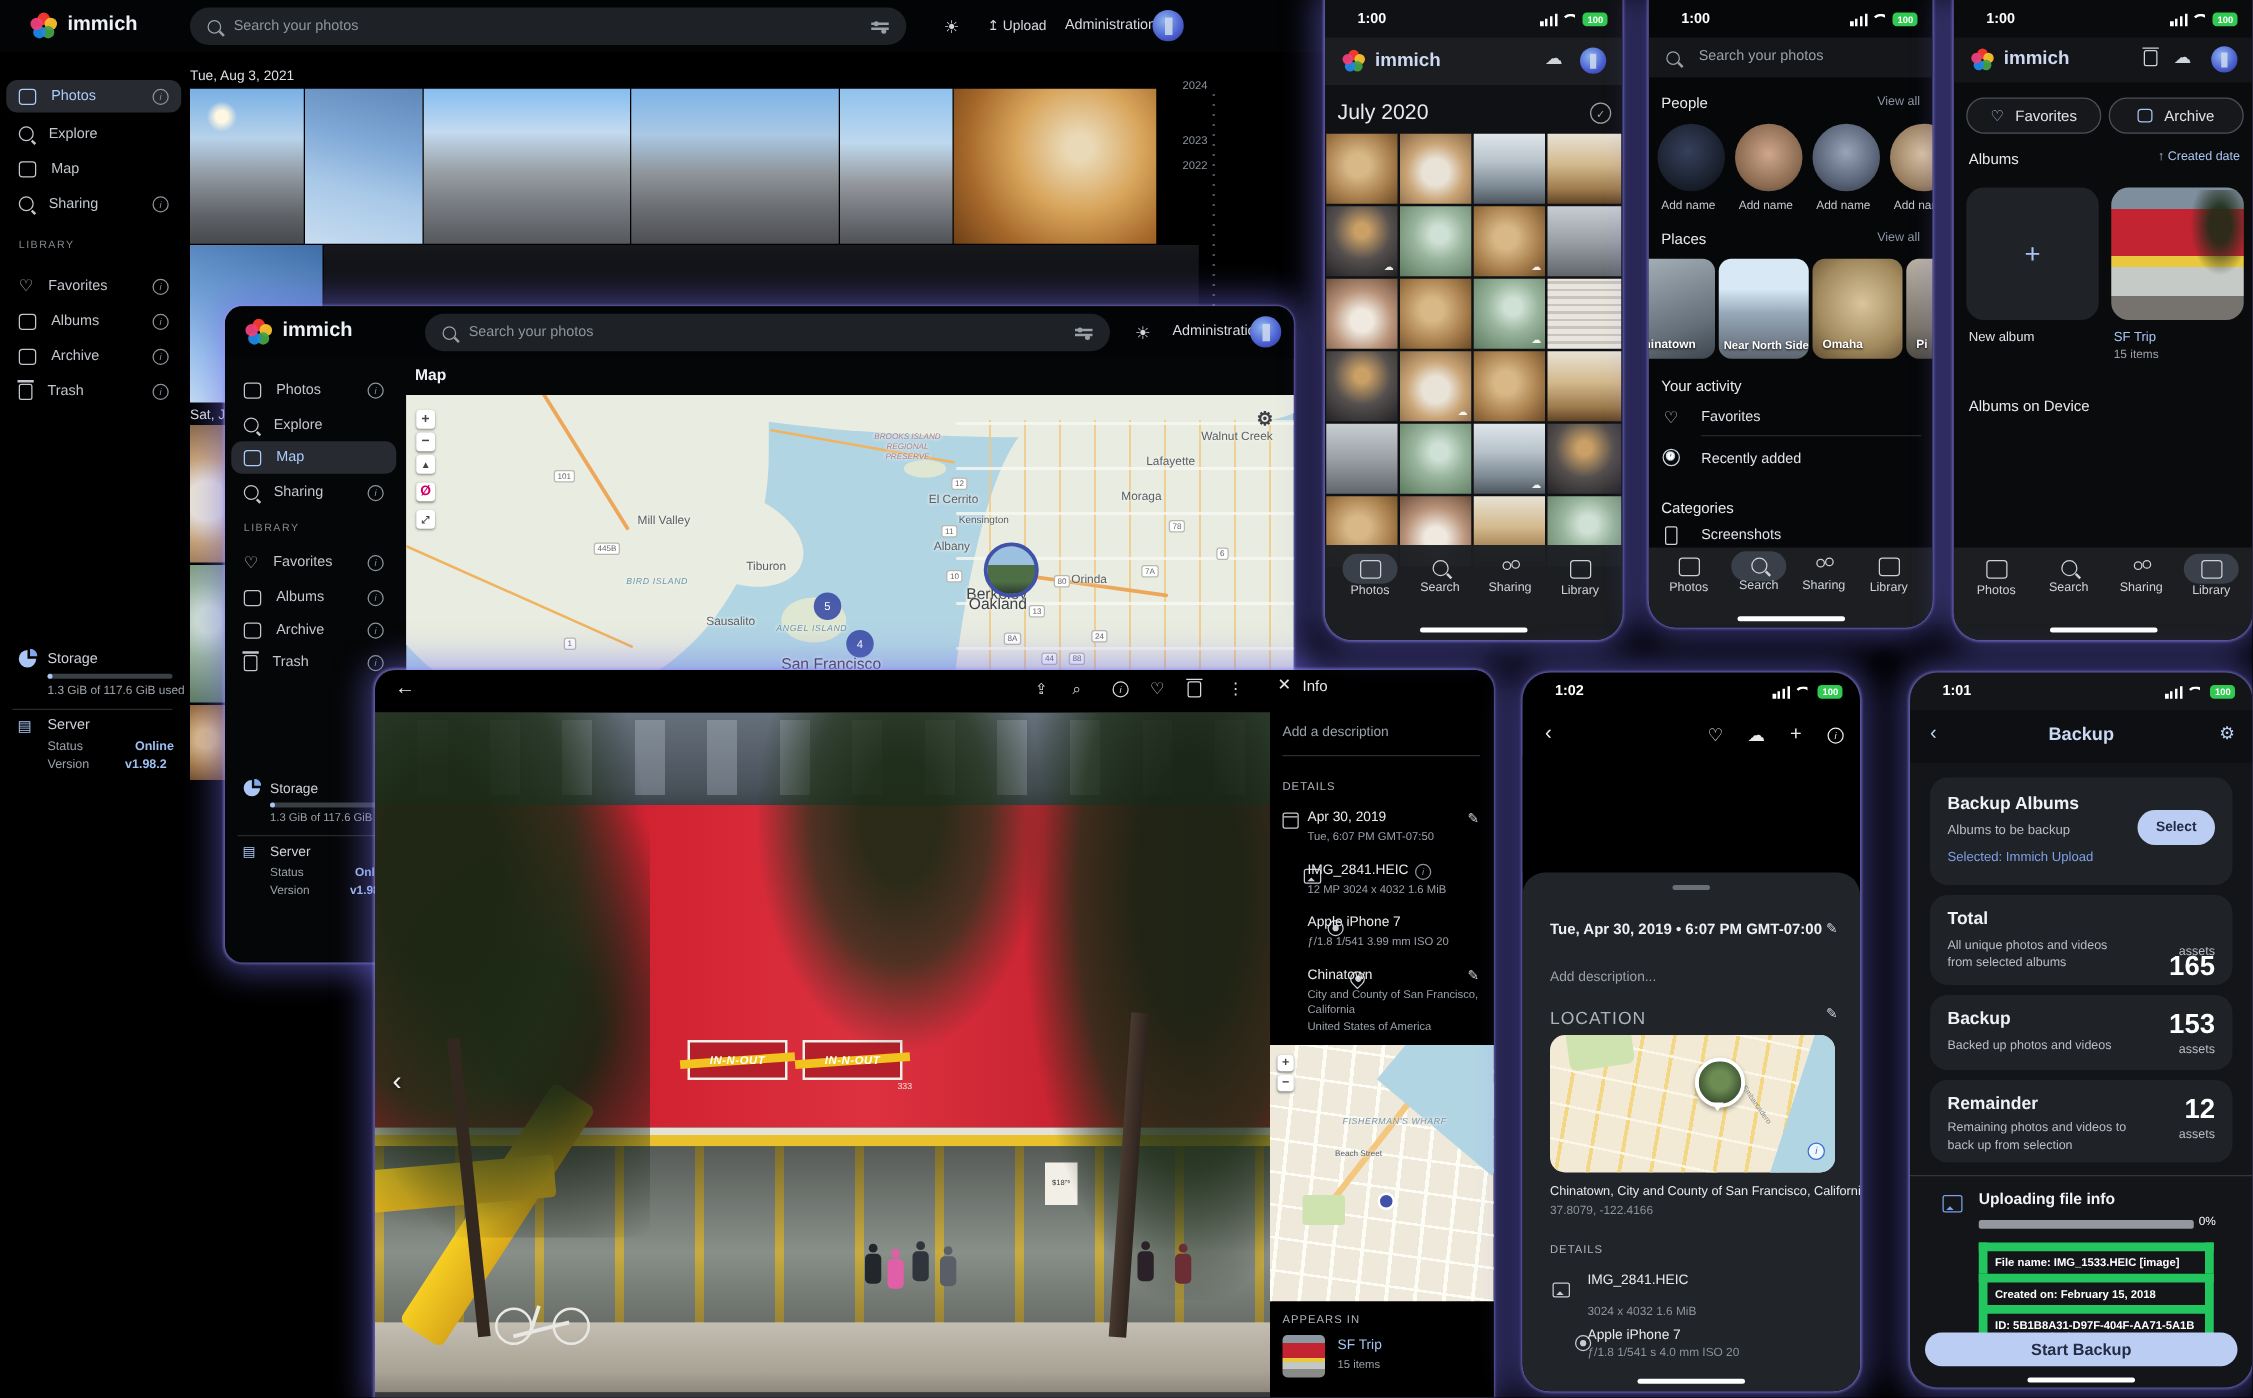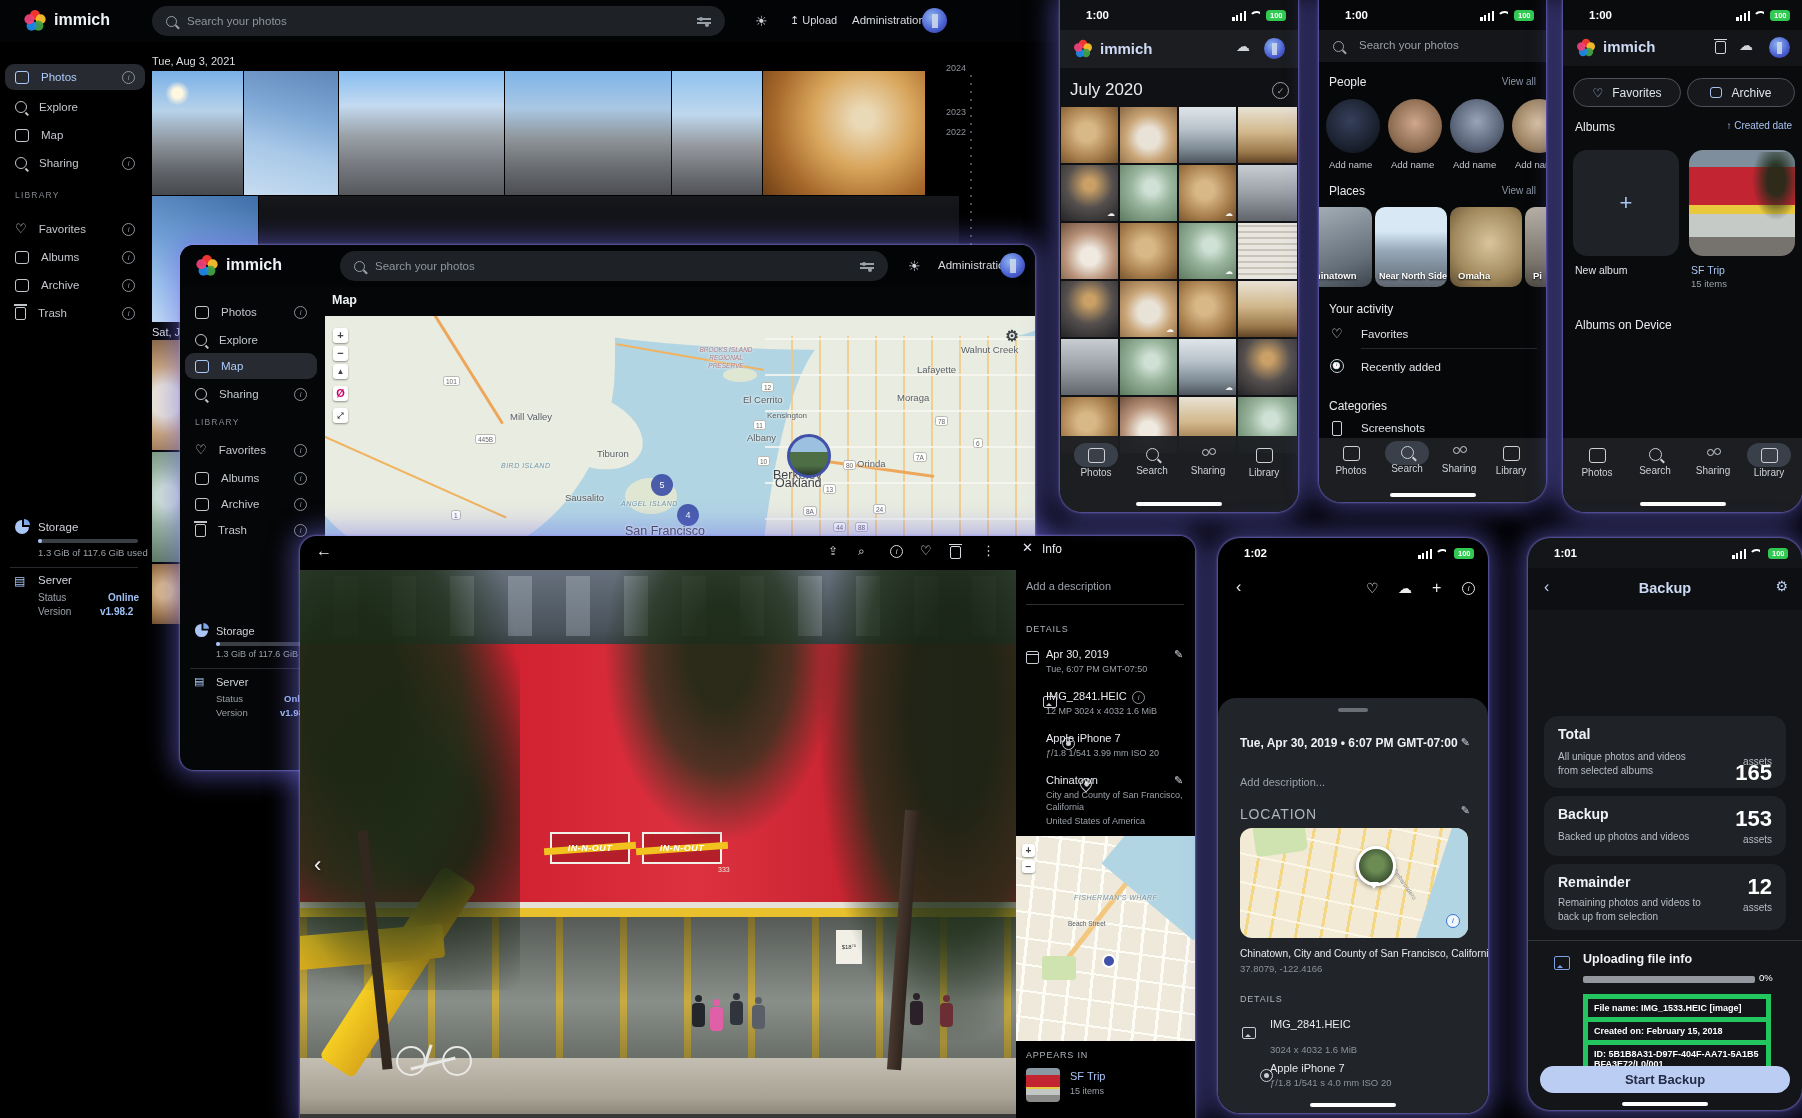--- a/index.html
+++ b/index.html
@@ -103,21 +103,21 @@
   .g-gray{background:linear-gradient(180deg,#c8cdd2 0%,#9aa0a6 50%,#61666c);}
   .g-frz{background:linear-gradient(180deg,#dfe6ea 0%,#b7c2ca 40%,#7e8a94 75%,#4e565e);}
   .g-news{background:repeating-linear-gradient(0deg,#e9e6df 0 4px,#c9c5ba 4px 6px);}
   .g-cup2{background:radial-gradient(circle at 50% 60%,#efe9df 20%,#b9937a 55%,#6e4f3c);}
   .cloudbadge{position:absolute;right:3px;bottom:3px;color:#fff;font-size:8px;opacity:.9;}
   .pill-btn{position:absolute;border:1.4px solid #4c5158;border-radius:20px;display:flex;align-items:center;
        justify-content:center;gap:9px;color:#dfe3e8;font-size:12px;background:#17181b;}
   .card{position:absolute;background:#1f2226;border-radius:14px;}
   .bluebtn{position:absolute;background:#bccdf4;color:#232c44;font-weight:bold;border-radius:22px;
        display:flex;align-items:center;justify-content:center;}
-  .frow{border:5px solid #22c55e;color:#fff;font-size:9px;font-weight:bold;padding:4px 6px;}
+  .frow{border:7px solid #22c55e;color:#fff;font-size:9px;font-weight:bold;padding:4px 6px;}
   .person{position:absolute;}
   .person::before{content:"";position:absolute;left:3px;top:-7px;width:7px;height:7px;border-radius:50%;background:var(--c,#2b2b30);}
   .person::after{content:"";position:absolute;left:0;top:1px;width:13px;height:24px;border-radius:4px;background:var(--c,#2b2b30);}
 </style>
 </head>
 <body>
 
 <div class="abs" style="left:0;top:0;width:1060px;height:1118px;background:#000;">
 
   <div class="abs" style="left:0;top:0;width:1060px;height:42px;background:#030405;">
@@ -762,20 +762,28 @@
       </span>
     <span class="wifi" style="right:42px;top:11px;"></span>
     <span class="batt" style="right:14px;top:10px;">100</span>
   </div>
   <div class="abs" style="left:0;top:30px;width:274px;height:42px;background:#0d0f12;">
     <span class="txt" style="left:16px;top:10px;font-size:16px;color:#bcd0f2;">‹</span>
     <span class="txt" style="left:0;right:0;top:12px;text-align:center;font-size:14.5px;font-weight:bold;color:#ccd9f4;">Backup</span>
     <span class="txt" style="right:14px;top:10px;font-size:14px;color:#bcd0f2;">⚙</span>
   </div>
   
+  <div class="card" style="left:16px;top:84px;width:242px;height:86px;">
+    <span class="txt" style="left:14px;top:12px;font-size:14px;font-weight:bold;color:#f0f2f5;">Backup Albums</span>
+    <span class="txt" style="left:14px;top:36px;font-size:10.5px;color:#b9bec5;">Albums to be backup</span>
+    <div class="bluebtn" style="right:14px;top:26px;width:62px;height:28px;font-size:11px;">
+      <span>Select</span>
+    </div>
+    <span class="txt" style="left:14px;top:58px;font-size:10.5px;color:#7da0e8;">Selected: Immich Upload</span>
+  </div>
   
   <div class="card" style="left:16px;top:178px;width:242px;height:72px;">
     <span class="txt" style="left:14px;top:10px;font-size:14px;font-weight:bold;color:#f0f2f5;">Total</span>
     <span class="txt" style="left:14px;top:34px;width:150px;white-space:normal;font-size:10px;line-height:1.4;color:#b9bec5;">All unique photos and videos from selected albums</span>
     <span class="txt" style="right:14px;top:12px;font-size:22px;font-weight:bold;color:#fff;margin-top:32px;">165</span>
     <span class="txt" style="right:14px;top:40px;font-size:10px;color:#b9bec5;">assets</span>
   </div>
   <div class="card" style="left:16px;top:258px;width:242px;height:60px;">
     <span class="txt" style="left:14px;top:10px;font-size:14px;font-weight:bold;color:#f0f2f5;">Backup</span>
     <span class="txt" style="left:14px;top:34px;width:160px;white-space:normal;font-size:10px;line-height:1.4;color:#b9bec5;">Backed up photos and videos</span>

